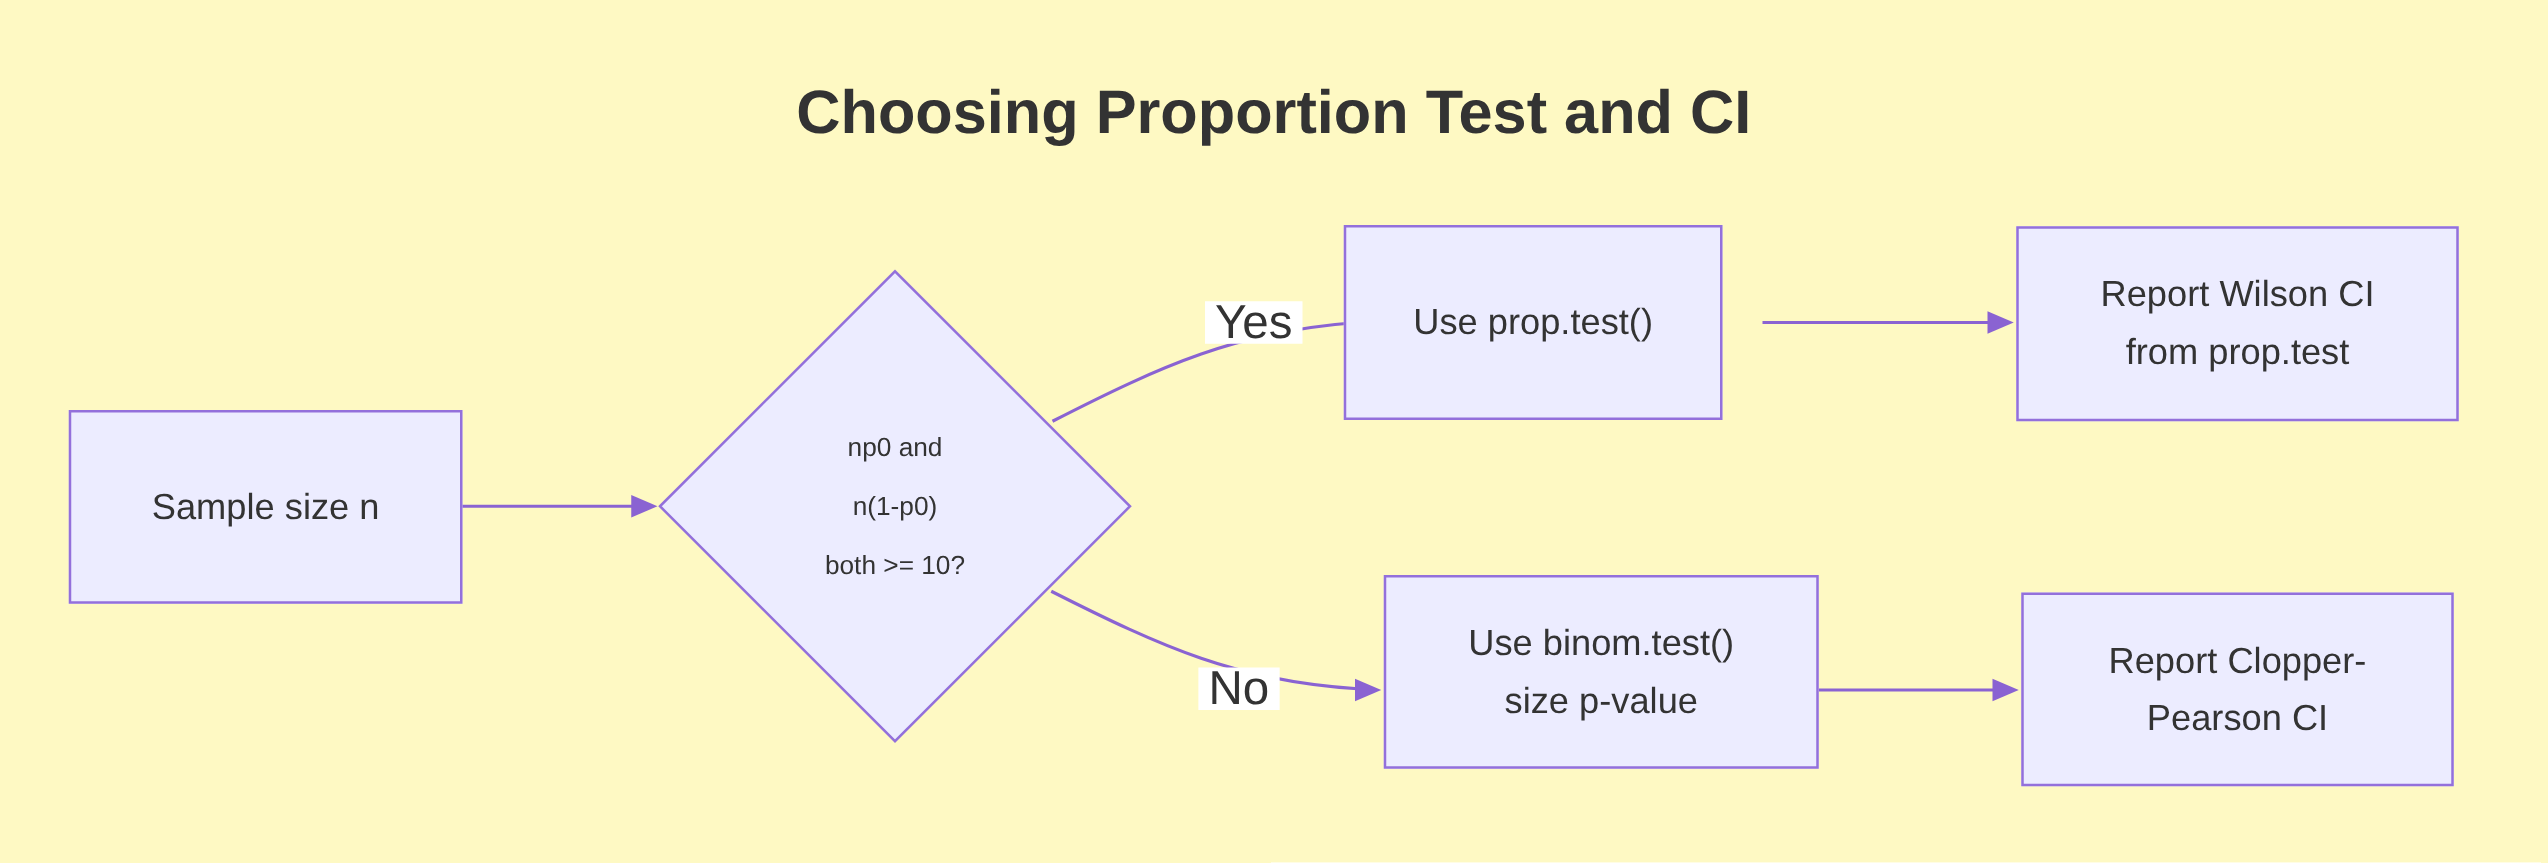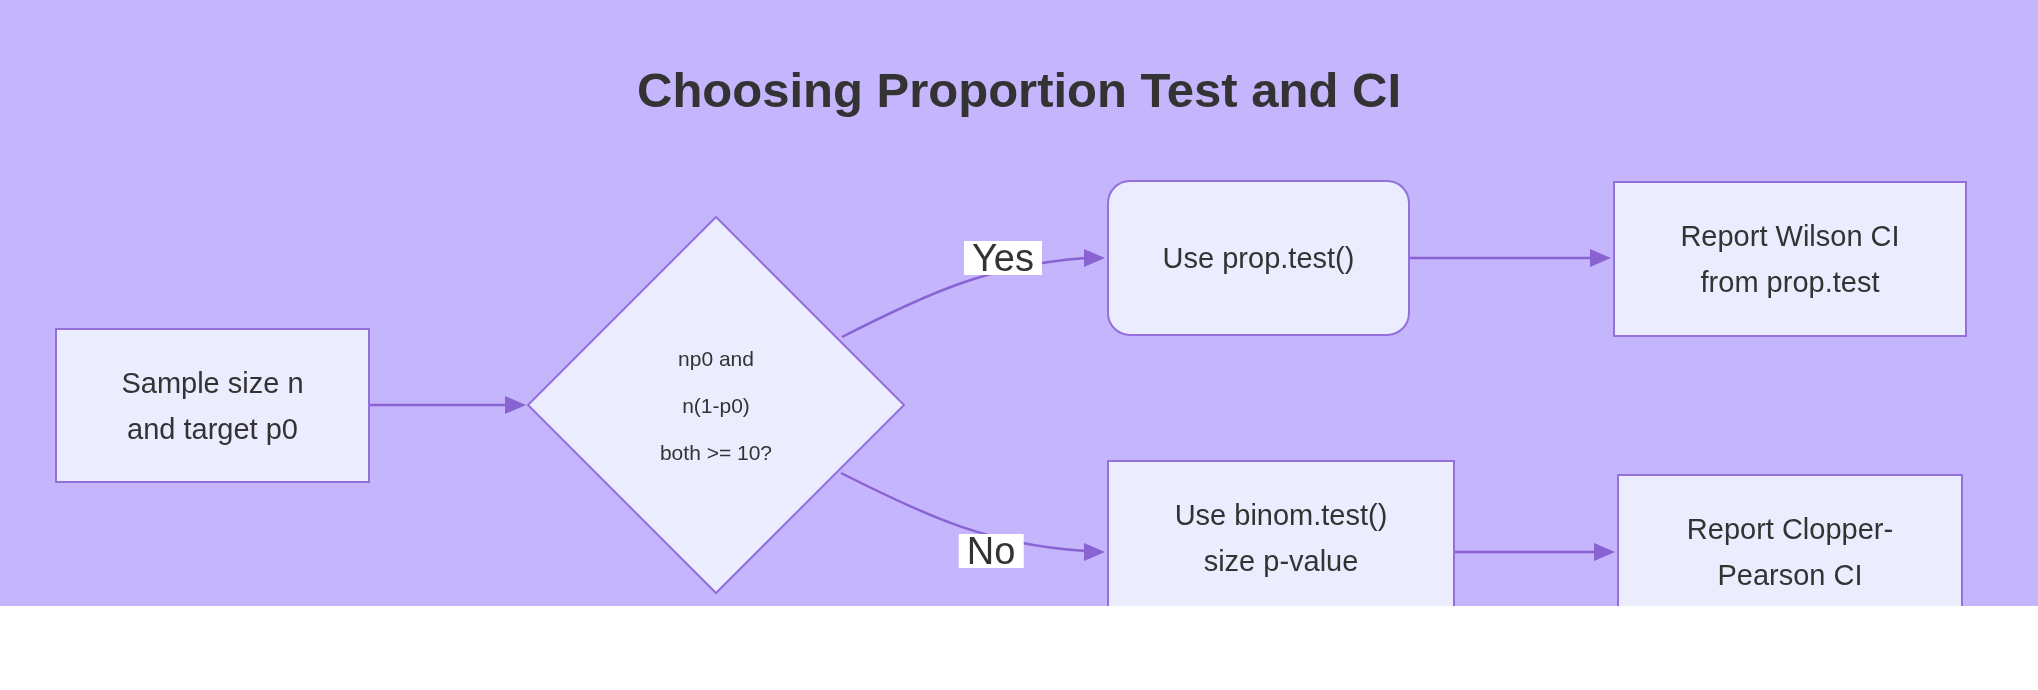--- a/index.html
+++ b/index.html
@@ -1,20 +1,20 @@
 <!DOCTYPE html>
 <html><head>
 <meta charset="utf-8">
 <style>
   html, body { margin: 0; padding: 0; background: #ffffff; }
   .canvas {
     position: relative;
     width: 2038px;
-    height: 606px;
-    background: #c4b5fd;
+    height: 690px;
+    background: #fef9c3;
     font-family: "Liberation Sans", sans-serif;
     color: #333333;
     overflow: hidden;
   }
   .diagram-title {
     position: absolute;
     left: 0;
     top: 62px;
     width: 2038px;
     text-align: center;
@@ -38,21 +38,21 @@
     display: flex;
     flex-direction: column;
     align-items: center;
     justify-content: center;
     text-align: center;
     font-size: 29px;
     line-height: 46px;
     color: #333333;
   }
   .node-start   { left: 55px;   top: 328px; width: 315px; height: 155px; }
-  .node-yes-action { left: 1107px; top: 180px; width: 303px; height: 156px; border-radius: 23px; }
+  .node-yes-action { left: 1075px; top: 180px; width: 303px; height: 156px; }
   .node-yes-result { left: 1613px; top: 181px; width: 354px; height: 156px; }
   .node-no-action  { left: 1107px; top: 460px; width: 348px; height: 155px; }
   .node-no-result  { left: 1617px; top: 474px; width: 346px; height: 155px; }
   .diamond-label {
     position: absolute;
     left: 566px;
     top: 335px;
     width: 300px;
     text-align: center;
     font-size: 21px;
@@ -94,21 +94,20 @@
 
     <path d="M841,473 C930,518 990,545 1086,551" stroke="#8A63D2" stroke-width="2.5" fill="none"></path>
     <polygon points="1105,552 1084,543 1084,561" fill="#8A63D2"></polygon>
 
     <path d="M1455,552 L1596,552" stroke="#8A63D2" stroke-width="2.5" fill="none"></path>
     <polygon points="1615,552 1594,543 1594,561" fill="#8A63D2"></polygon>
   </svg>
 
   <div class="node node-start">
     <span>Sample size n</span>
-    <span>and target p0</span>
   </div>
 
   <div class="diamond-label">
     <span>np0 and</span>
     <span>n(1-p0)</span>
     <span>both &gt;= 10?</span>
   </div>
 
   <div class="node node-yes-action">
     <span>Use prop.test()</span>

